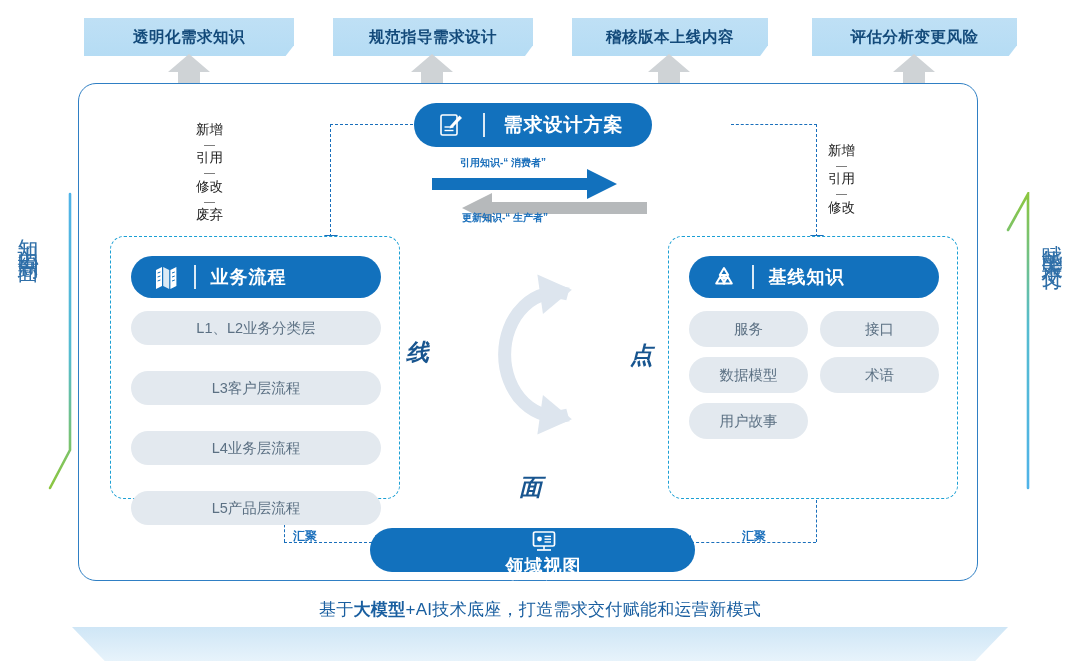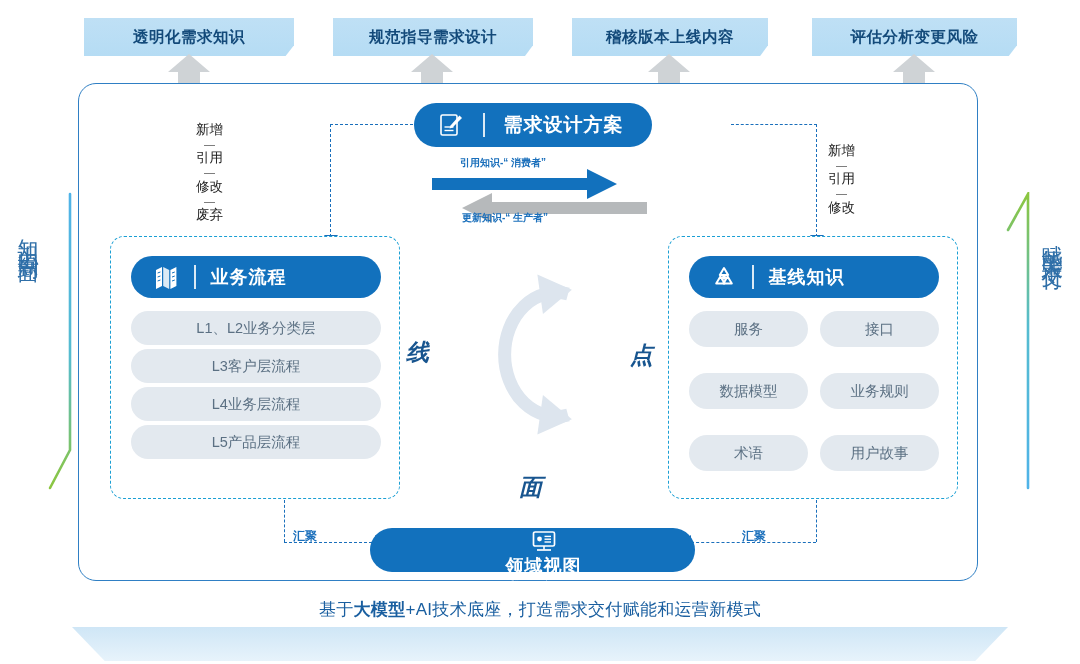--- a/index.html
+++ b/index.html
@@ -87,23 +87,23 @@
   .panel-head {
     position: absolute; left: 20px; top: 19px; width: 250px; height: 42px;
     background: #1271bd; border-radius: 21px;
     display: flex; align-items: center; padding-left: 22px; color: #fff;
   }
   .panel-head .ttl { font-size: 18px; font-weight: bold; letter-spacing: 1px; }
   .items { position: absolute; left: 20px; top: 74px; width: 250px; }
   .pill-item {
     background: #e3e9ef; border-radius: 18px; height: 34px;
     display: flex; align-items: center; justify-content: center;
-    font-size: 14.5px; color: #5b7083; margin-bottom: 4px;
-  }
-  .grid2 { display: grid; grid-template-columns: 1fr 1fr; gap: 26px 12px; }
+    font-size: 14.5px; color: #5b7083; margin-bottom: 26px;
+  }
+  .grid2 { display: grid; grid-template-columns: 1fr 1fr; gap: 10px 12px; }
   .grid2 .pill-item { margin-bottom: 0; height: 36px; }
 
   
   .chg { position: absolute; text-align: center; font-size: 13.5px; color: #222; line-height: 1.08; }
   .chg div { padding: 1px 0; }
   .chg .sep { color: #555; font-size: 11px; line-height: .9; }
   #chg-left  { left: 196px; top: 122px; }
   #chg-right { left: 828px; top: 143px; }
 
   
@@ -288,21 +288,20 @@
           <circle cx="13" cy="13.6" r="2.1" fill="#fff"></circle>
         </svg>
       </span>
       <span class="vbar"></span>
       <span class="ttl">基线知识</span>
     </div>
     <div class="items grid2">
       <div class="pill-item">服务</div>
       <div class="pill-item">接口</div>
       <div class="pill-item">数据模型</div>
-      <div class="pill-item">业务规则</div>
       <div class="pill-item">术语</div>
       <div class="pill-item">用户故事</div>
     </div>
   </div>
 
   <div id="cycle">
     <svg viewBox="0 0 130 205">
       <path d="M88 42 A 52 62 0 1 0 88 163" fill="none" stroke="#dde5ee" stroke-width="13" stroke-linecap="butt"></path>
       <polygon points="60,20 92,40 60,60" fill="#dde5ee" transform="rotate(-8 76 40)"></polygon>
       <polygon points="60,145 92,165 60,185" fill="#dde5ee" transform="rotate(8 76 165)"></polygon>

